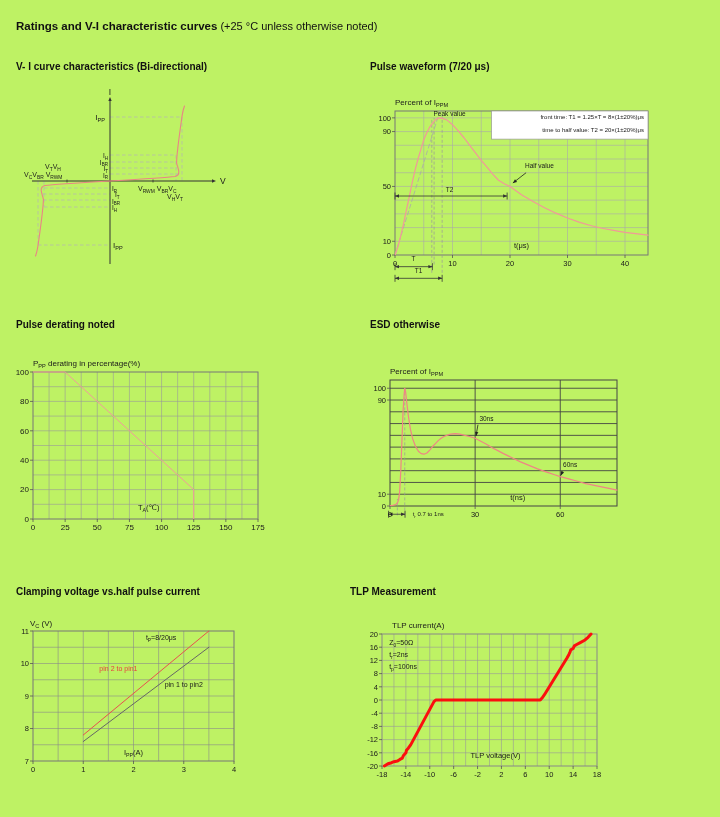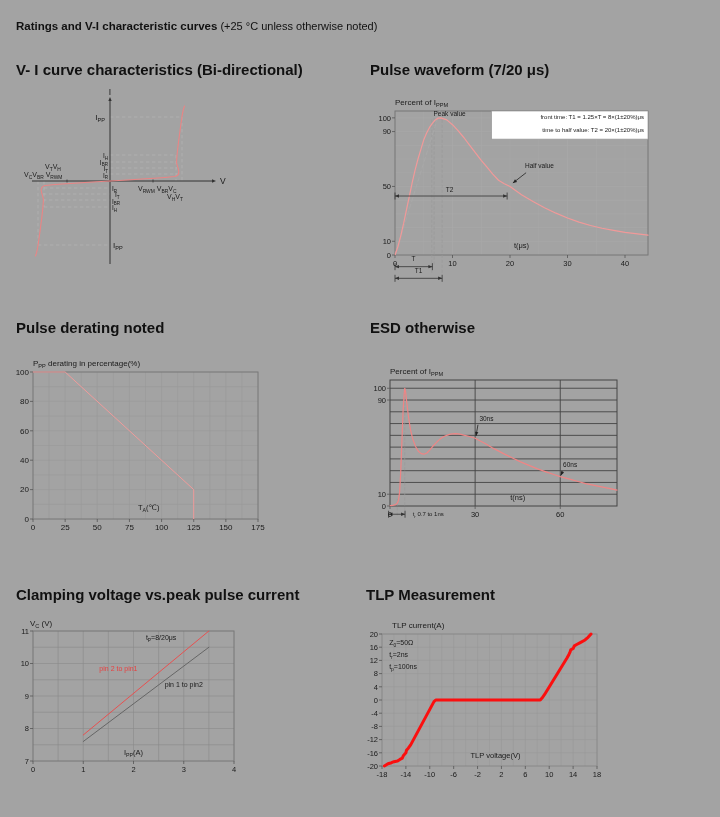--- a/index.html
+++ b/index.html
@@ -1,36 +1,36 @@
 <!DOCTYPE html>
 <html><head>
 <meta charset="utf-8">
 <style>
   html,body{margin:0;padding:0;background:#fff;}
-  .page{position:relative;width:720px;height:817px;background:#a3a3a3;overflow:hidden;
+  .page{position:relative;width:720px;height:817px;background:#bef264;overflow:hidden;
         font-family:"Liberation Sans","DejaVu Sans",sans-serif;color:#111;}
   .main-title{position:absolute;top:20px;left:16px;font-size:11px;}
   .main-title .b{font-weight:bold;font-size:11.5px;}
-  .hdr{position:absolute;font-weight:bold;font-size:15px;color:#111;}
+  .hdr{position:absolute;font-weight:bold;font-size:10px;color:#111;}
   svg.chart{position:absolute;overflow:visible;}
 </style>
 </head>
 <body>
 
 <div class="page">
   <div class="main-title">
     <span class="b">Ratings and V-I characteristic curves</span><span> (+25 °C unless otherwise noted)</span>
   </div>
 
   <div class="hdr" style="top:61px;left:16px">V- I curve characteristics (Bi-directional)</div>
   <div class="hdr" style="top:61px;left:370px">Pulse waveform (7/20 μs)</div>
   <div class="hdr" style="top:319px;left:16px">Pulse derating noted</div>
   <div class="hdr" style="top:319px;left:370px">ESD otherwise</div>
-  <div class="hdr" style="top:586px;left:16px">Clamping voltage vs.peak pulse current</div>
-  <div class="hdr" style="top:586px;left:366px">TLP Measurement</div>
+  <div class="hdr" style="top:586px;left:16px">Clamping voltage vs.half pulse current</div>
+  <div class="hdr" style="top:586px;left:350px">TLP Measurement</div>
 
   <svg class="chart" style="top:86px;left:20px" width="232" height="192">
       <line x1="90" y1="31" x2="162" y2="31" stroke="#b5b5b5" stroke-width="0.7" stroke-dasharray="3.5,2.5"></line>
       <line x1="90" y1="69" x2="156" y2="69" stroke="#b5b5b5" stroke-width="0.7" stroke-dasharray="3.5,2.5"></line>
       <line x1="90" y1="76" x2="156" y2="76" stroke="#b5b5b5" stroke-width="0.7" stroke-dasharray="3.5,2.5"></line>
       <line x1="90" y1="82" x2="157" y2="82" stroke="#b5b5b5" stroke-width="0.7" stroke-dasharray="3.5,2.5"></line>
       <line x1="90" y1="88" x2="158" y2="88" stroke="#b5b5b5" stroke-width="0.7" stroke-dasharray="3.5,2.5"></line>
       <line x1="162" y1="31" x2="162" y2="95" stroke="#b5b5b5" stroke-width="0.7" stroke-dasharray="3.5,2.5"></line>
       <line x1="156" y1="69" x2="156" y2="95" stroke="#b5b5b5" stroke-width="0.7" stroke-dasharray="3.5,2.5"></line>
       <line x1="18" y1="95" x2="18" y2="159" stroke="#b5b5b5" stroke-width="0.7" stroke-dasharray="3.5,2.5"></line>

